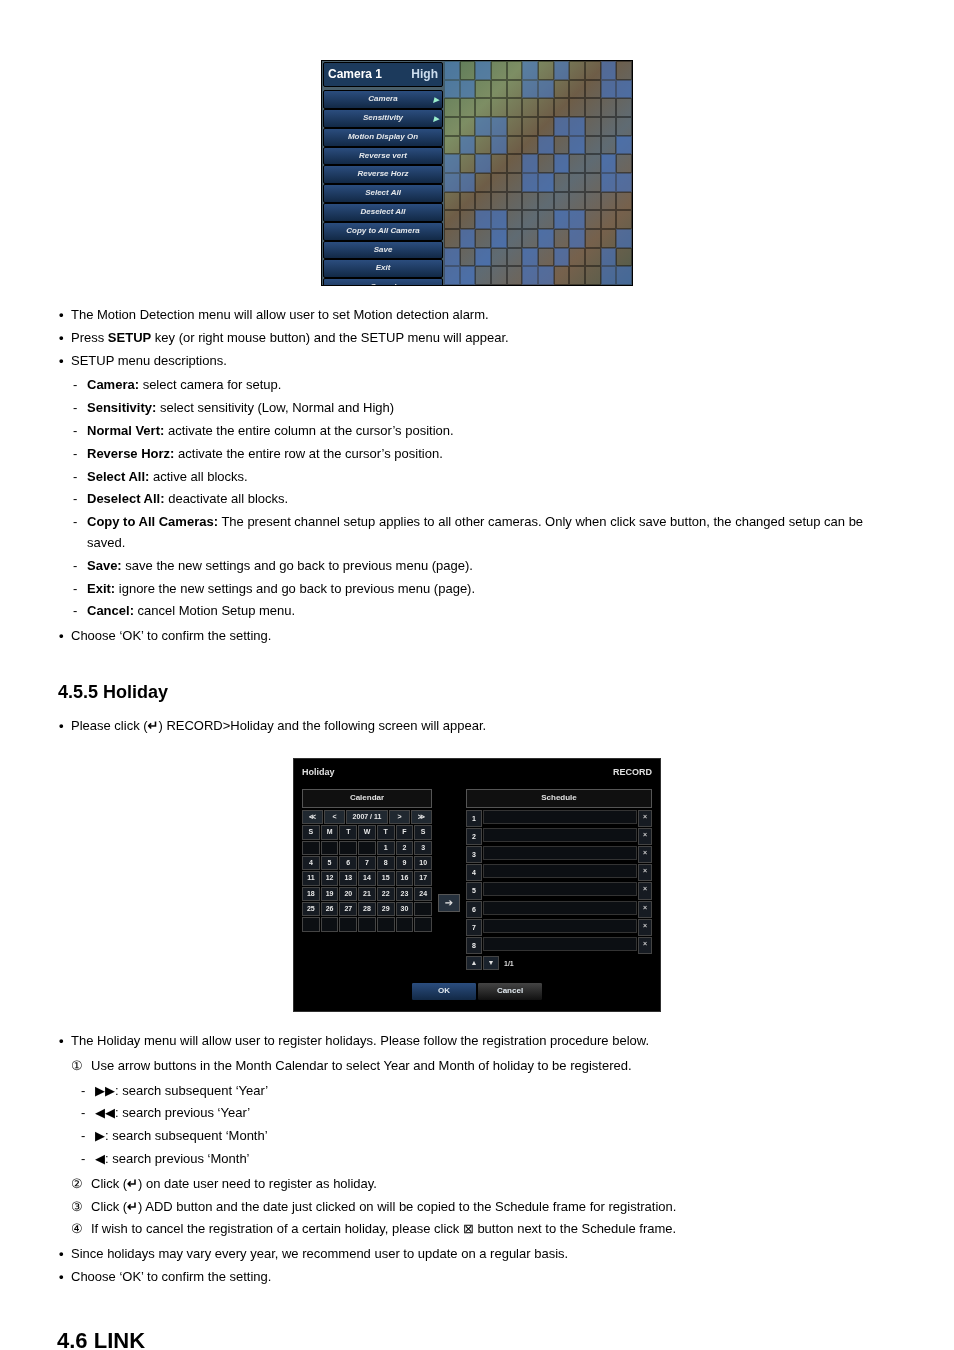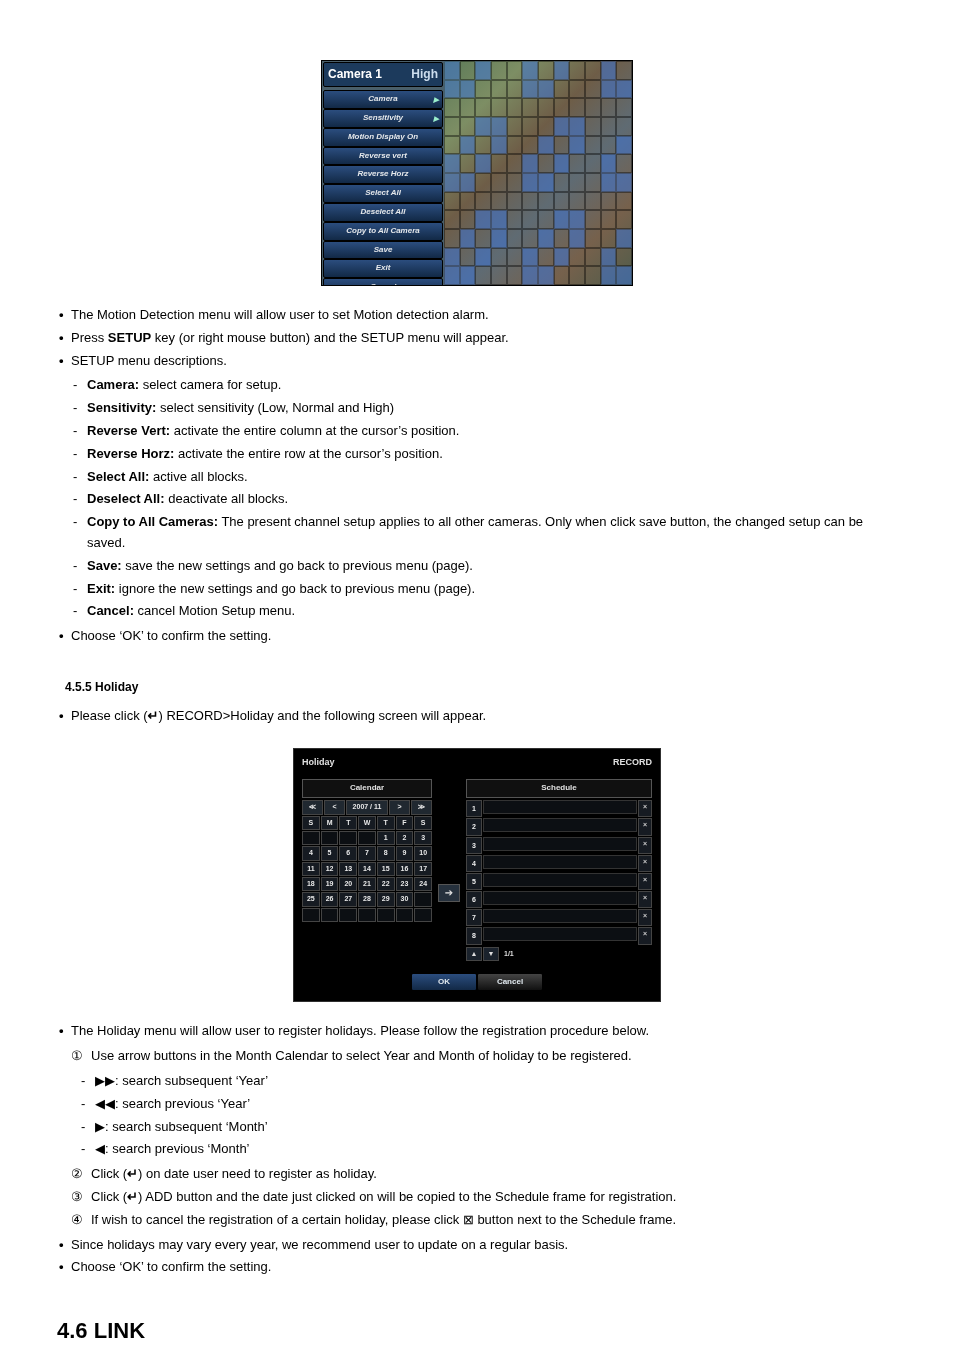--- a/index.html
+++ b/index.html
@@ -90,21 +90,21 @@
   .bullet-list>li:before{content:"•";position:absolute;left:2px;font-weight:bold;}
   .dash-list{margin:2px 0 2px 14px;padding:0;list-style:none;}
   .dash-list>li{padding:1px 0 1px 16px;position:relative;}
   .dash-list>li:before{content:"-";position:absolute;left:2px;}
   .dash2-list{margin:2px 0 2px 22px;padding:0;list-style:none;}
   .dash2-list>li{padding:1px 0 1px 16px;position:relative;}
   .dash2-list>li:before{content:"-";position:absolute;left:2px;}
   .circ-list{margin:2px 0 2px 14px;padding:0;list-style:none;}
   .circ-list>li{padding:1px 0 1px 20px;position:relative;}
   .circ-list>li .circ{position:absolute;left:0;}
-  h2.sec{font-size:12px;margin:30px 8px 8px;}
+  h2.sec{font-size:18px;margin:30px 1px 8px;}
   h2.sec-big{font-size:22px;margin:34px 0 8px;}
   b{font-weight:bold;}
   
   .holiday-screen{
     width:350px;
     background:#000;
     border:1px solid #303030;
     color:#d8d8d8;
     font-size:9px;
     padding:6px 8px 10px;
@@ -330,21 +330,21 @@
 <ul class="bullet-list">
   <li>The Motion Detection menu will allow user to set Motion detection alarm.</li>
   <li>
     <span>Press </span><b>SETUP</b><span> key (or right mouse button) and the SETUP menu will appear.</span>
   </li>
   <li>SETUP menu descriptions.</li>
 </ul>
 <ul class="dash-list" id="setup-desc-list">
     <li><b>Camera:</b><span> select camera for setup.</span></li>
     <li><b>Sensitivity:</b><span> select sensitivity (Low, Normal and High)</span></li>
-    <li><b>Reverse Vert:</b><span> activate the entire column at the cursor’s position.</span></li>
+    <li><b>Normal Vert:</b><span> activate the entire column at the cursor’s position.</span></li>
     <li><b>Reverse Horz:</b><span> activate the entire row at the cursor’s position.</span></li>
     <li><b>Select All:</b><span> active all blocks.</span></li>
     <li><b>Deselect All:</b><span> deactivate all blocks.</span></li>
     <li><b>Copy to All Cameras:</b><span> The present channel setup applies to all other cameras. Only when click save button, the changed setup can be saved.</span></li>
     <li><b>Save:</b><span> save the new settings and go back to previous menu (page).</span></li>
     <li><b>Exit:</b><span> ignore the new settings and go back to previous menu (page).</span></li>
     <li><b>Cancel:</b><span> cancel Motion Setup menu.</span></li>
   </ul>
 <ul class="bullet-list">
   <li>Choose ‘OK’ to confirm the setting.</li>

